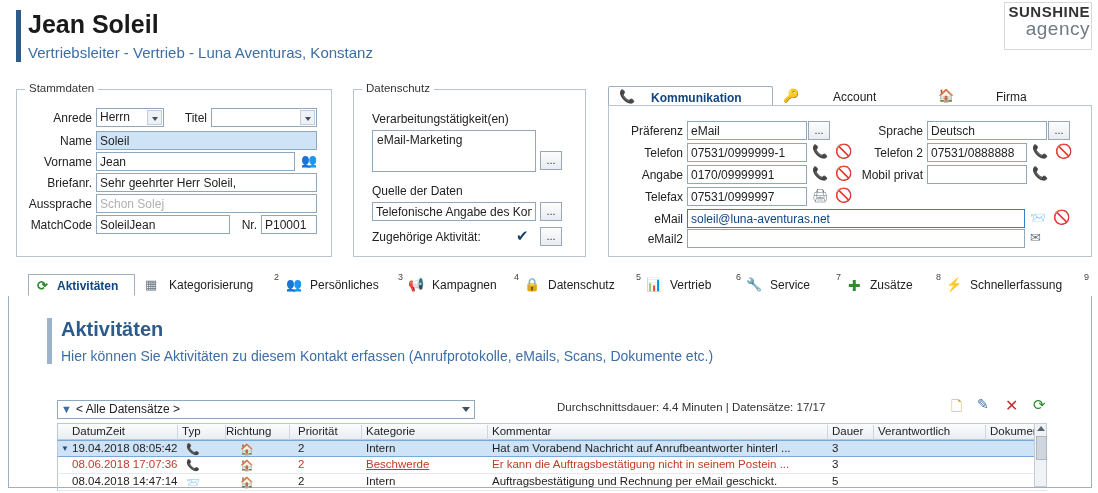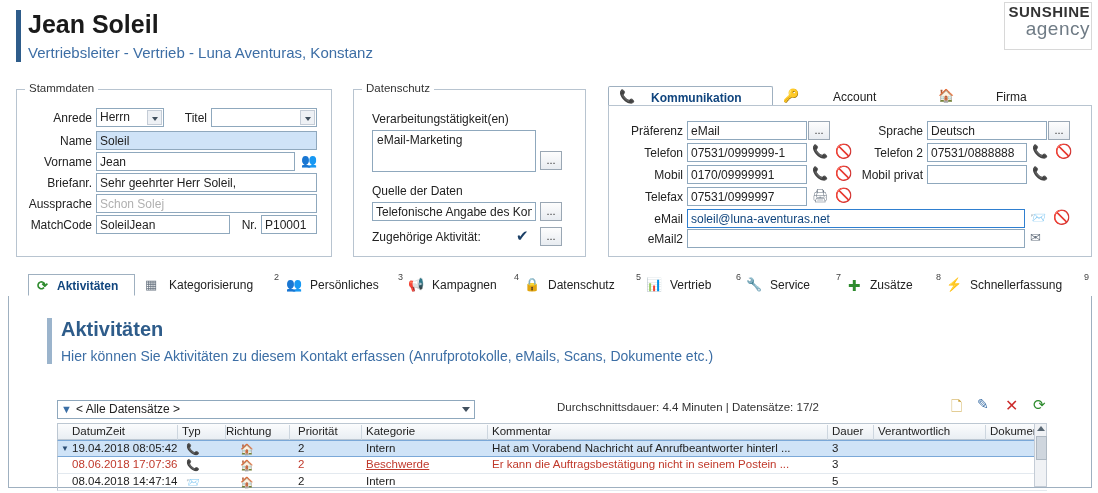--- a/index.html
+++ b/index.html
@@ -165,21 +165,21 @@
 
   <div class="lbl" style="left:8px;top:18px;width:66px;">Präferenz</div>
   <input class="f" style="left: 78px; top: 15px; width: 120px;" value="eMail">
   <div class="btn3" style="left:199px;top:15px;">...</div>
 
   <div class="lbl" style="left:8px;top:40px;width:66px;">Telefon</div>
   <input class="f" style="left: 78px; top: 37px; width: 120px;" value="07531/0999999-1">
   <span class="ico" style="left:203px;top:39px;">📞</span>
   <span class="ico red" style="left:226px;top:38px;">🚫</span>
 
-  <div class="lbl" style="left:8px;top:62px;width:66px;">Mobil</div>
+  <div class="lbl" style="left:8px;top:62px;width:66px;">Angabe</div>
   <input class="f" style="left: 78px; top: 59px; width: 120px;" value="0170/09999991">
   <span class="ico" style="left:203px;top:61px;">📞</span>
   <span class="ico red" style="left:226px;top:60px;">🚫</span>
 
   <div class="lbl" style="left:8px;top:84px;width:66px;">Telefax</div>
   <input class="f" style="left: 78px; top: 81px; width: 120px;" value="07531/0999997">
   <span class="ico gray" style="left:203px;top:83px;">🖨</span>
   <span class="ico red" style="left:226px;top:82px;">🚫</span>
 
   <div class="lbl" style="left:8px;top:106px;width:66px;">eMail</div>
@@ -255,21 +255,21 @@
 <div class="tab-pane">
   <div class="act-bar"></div>
   <div class="act-title">Aktivitäten</div>
   <div class="act-sub">Hier können Sie Aktivitäten zu diesem Kontakt erfassen (Anrufprotokolle, eMails, Scans, Dokumente etc.)</div>
 
   <div class="filter">
     <span class="funnel">▼</span>
     <span>&lt; Alle Datensätze &gt;</span>
     <span class="fa"></span>
   </div>
-  <div class="stats">Durchschnittsdauer: 4.4 Minuten | Datensätze: 17/2</div>
+  <div class="stats">Durchschnittsdauer: 4.4 Minuten | Datensätze: 17/17</div>
 
   <span class="tool-ico" style="left:942px;color:#caa23a;">🗋</span>
   <span class="tool-ico" style="left:968px;color:#3a6ea5;">✎</span>
   <span class="tool-ico" style="left:996px;color:#cc2b2b;font-size:16px;">✕</span>
   <span class="tool-ico" style="left:1024px;color:#2e8b2e;font-size:15px;">⟳</span>
 
   <div class="grid">
     <div class="ghead">
       <div class="gh" style="left:0;width:120px;padding-left:14px;">DatumZeit</div>
       <div class="gh" style="left:120px;width:48px;">Typ</div>
@@ -306,20 +306,21 @@
       <div class="gc" style="left:816px;width:112px;"></div>
       <div class="gc" style="left:928px;width:62px;"></div>
     </div>
 
     <div class="grow">
       <div class="gc" style="left:0;width:120px;padding-left:14px;">08.04.2018 14:47:14</div>
       <span class="ico orange" style="left:128px;top:3px;font-size:11px;">📨</span>
       <span class="ico orange" style="left:182px;top:3px;font-size:11px;">🏠</span>
       <div class="gc" style="left:236px;width:68px;">2</div>
       <div class="gc" style="left:304px;width:126px;">Intern</div>
+      <div class="gc" style="left:430px;width:340px;">Auftragsbestätigung und Rechnung per eMail geschickt.</div>
       <div class="gc" style="left:770px;width:46px;">5</div>
       <div class="gc" style="left:816px;width:112px;"></div>
       <div class="gc" style="left:928px;width:62px;"></div>
     </div>
 
     <div class="scrollbar">
       <div class="up"></div>
       <div class="thumb"></div>
     </div>
   </div>

